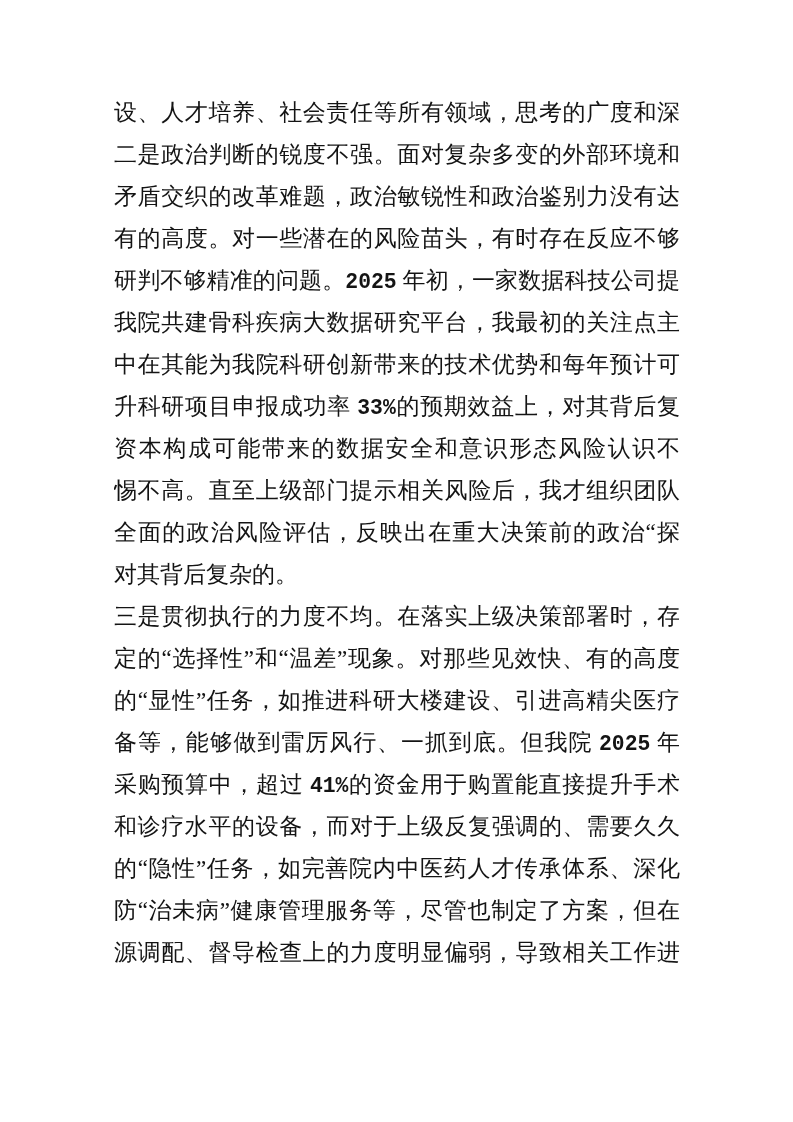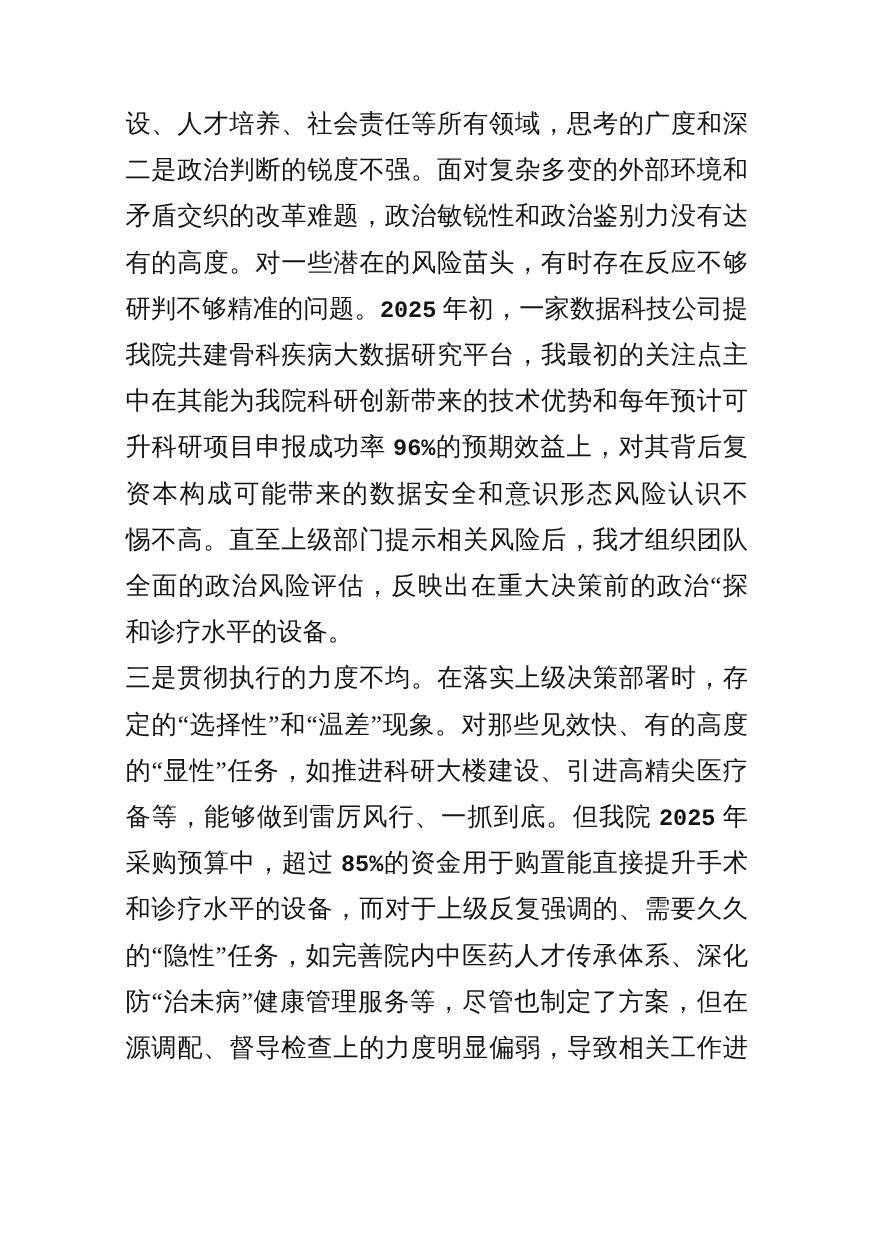--- a/index.html
+++ b/index.html
@@ -56,31 +56,31 @@
       <div class="paragraph">
         <div class="line">设、人才培养、社会责任等所有领域，思考的广度和深度都</div>
       </div>
       <div class="paragraph">
         <div class="line">二是政治判断的锐度不强。面对复杂多变的外部环境和新旧</div>
         <div class="line">矛盾交织的改革难题，政治敏锐性和政治鉴别力没有达到应</div>
         <div class="line">有的高度。对一些潜在的风险苗头，有时存在反应不够迅速、</div>
         <div class="line">研判不够精准的问题。<span class="num">2025</span> 年初，一家数据科技公司提出与</div>
         <div class="line">我院共建骨科疾病大数据研究平台，我最初的关注点主要集</div>
         <div class="line">中在其能为我院科研创新带来的技术优势和每年预计可提</div>
-        <div class="line">升科研项目申报成功率 <span class="num">96%</span>的预期效益上，对其背后复杂的</div>
+        <div class="line">升科研项目申报成功率 <span class="num">33%</span>的预期效益上，对其背后复杂的</div>
         <div class="line">资本构成可能带来的数据安全和意识形态风险认识不深、警</div>
         <div class="line">惕不高。直至上级部门提示相关风险后，我才组织团队进行</div>
         <div class="line">全面的政治风险评估，反映出在重大决策前的政治“探头”</div>
-        <div class="line line-end">和诊疗水平的设备。</div>
+        <div class="line line-end">对其背后复杂的。</div>
       </div>
       <div class="paragraph">
         <div class="line">三是贯彻执行的力度不均。在落实上级决策部署时，存在一</div>
         <div class="line">定的“选择性”和“温差”现象。对那些见效快、有的高度</div>
         <div class="line">的“显性”任务，如推进科研大楼建设、引进高精尖医疗设</div>
         <div class="line">备等，能够做到雷厉风行、一抓到底。但我院 <span class="num">2025</span> 年设备</div>
-        <div class="line">采购预算中，超过 <span class="num">85%</span>的资金用于购置能直接提升手术效率</div>
+        <div class="line">采购预算中，超过 <span class="num">41%</span>的资金用于购置能直接提升手术效率</div>
         <div class="line">和诊疗水平的设备，而对于上级反复强调的、需要久久为功</div>
         <div class="line">的“隐性”任务，如完善院内中医药人才传承体系、深化预</div>
         <div class="line">防“治未病”健康管理服务等，尽管也制定了方案，但在资</div>
         <div class="line">源调配、督导检查上的力度明显偏弱，导致相关工作进展缓</div>
       </div>
     </div>
 </div>
 
 </body></html>

